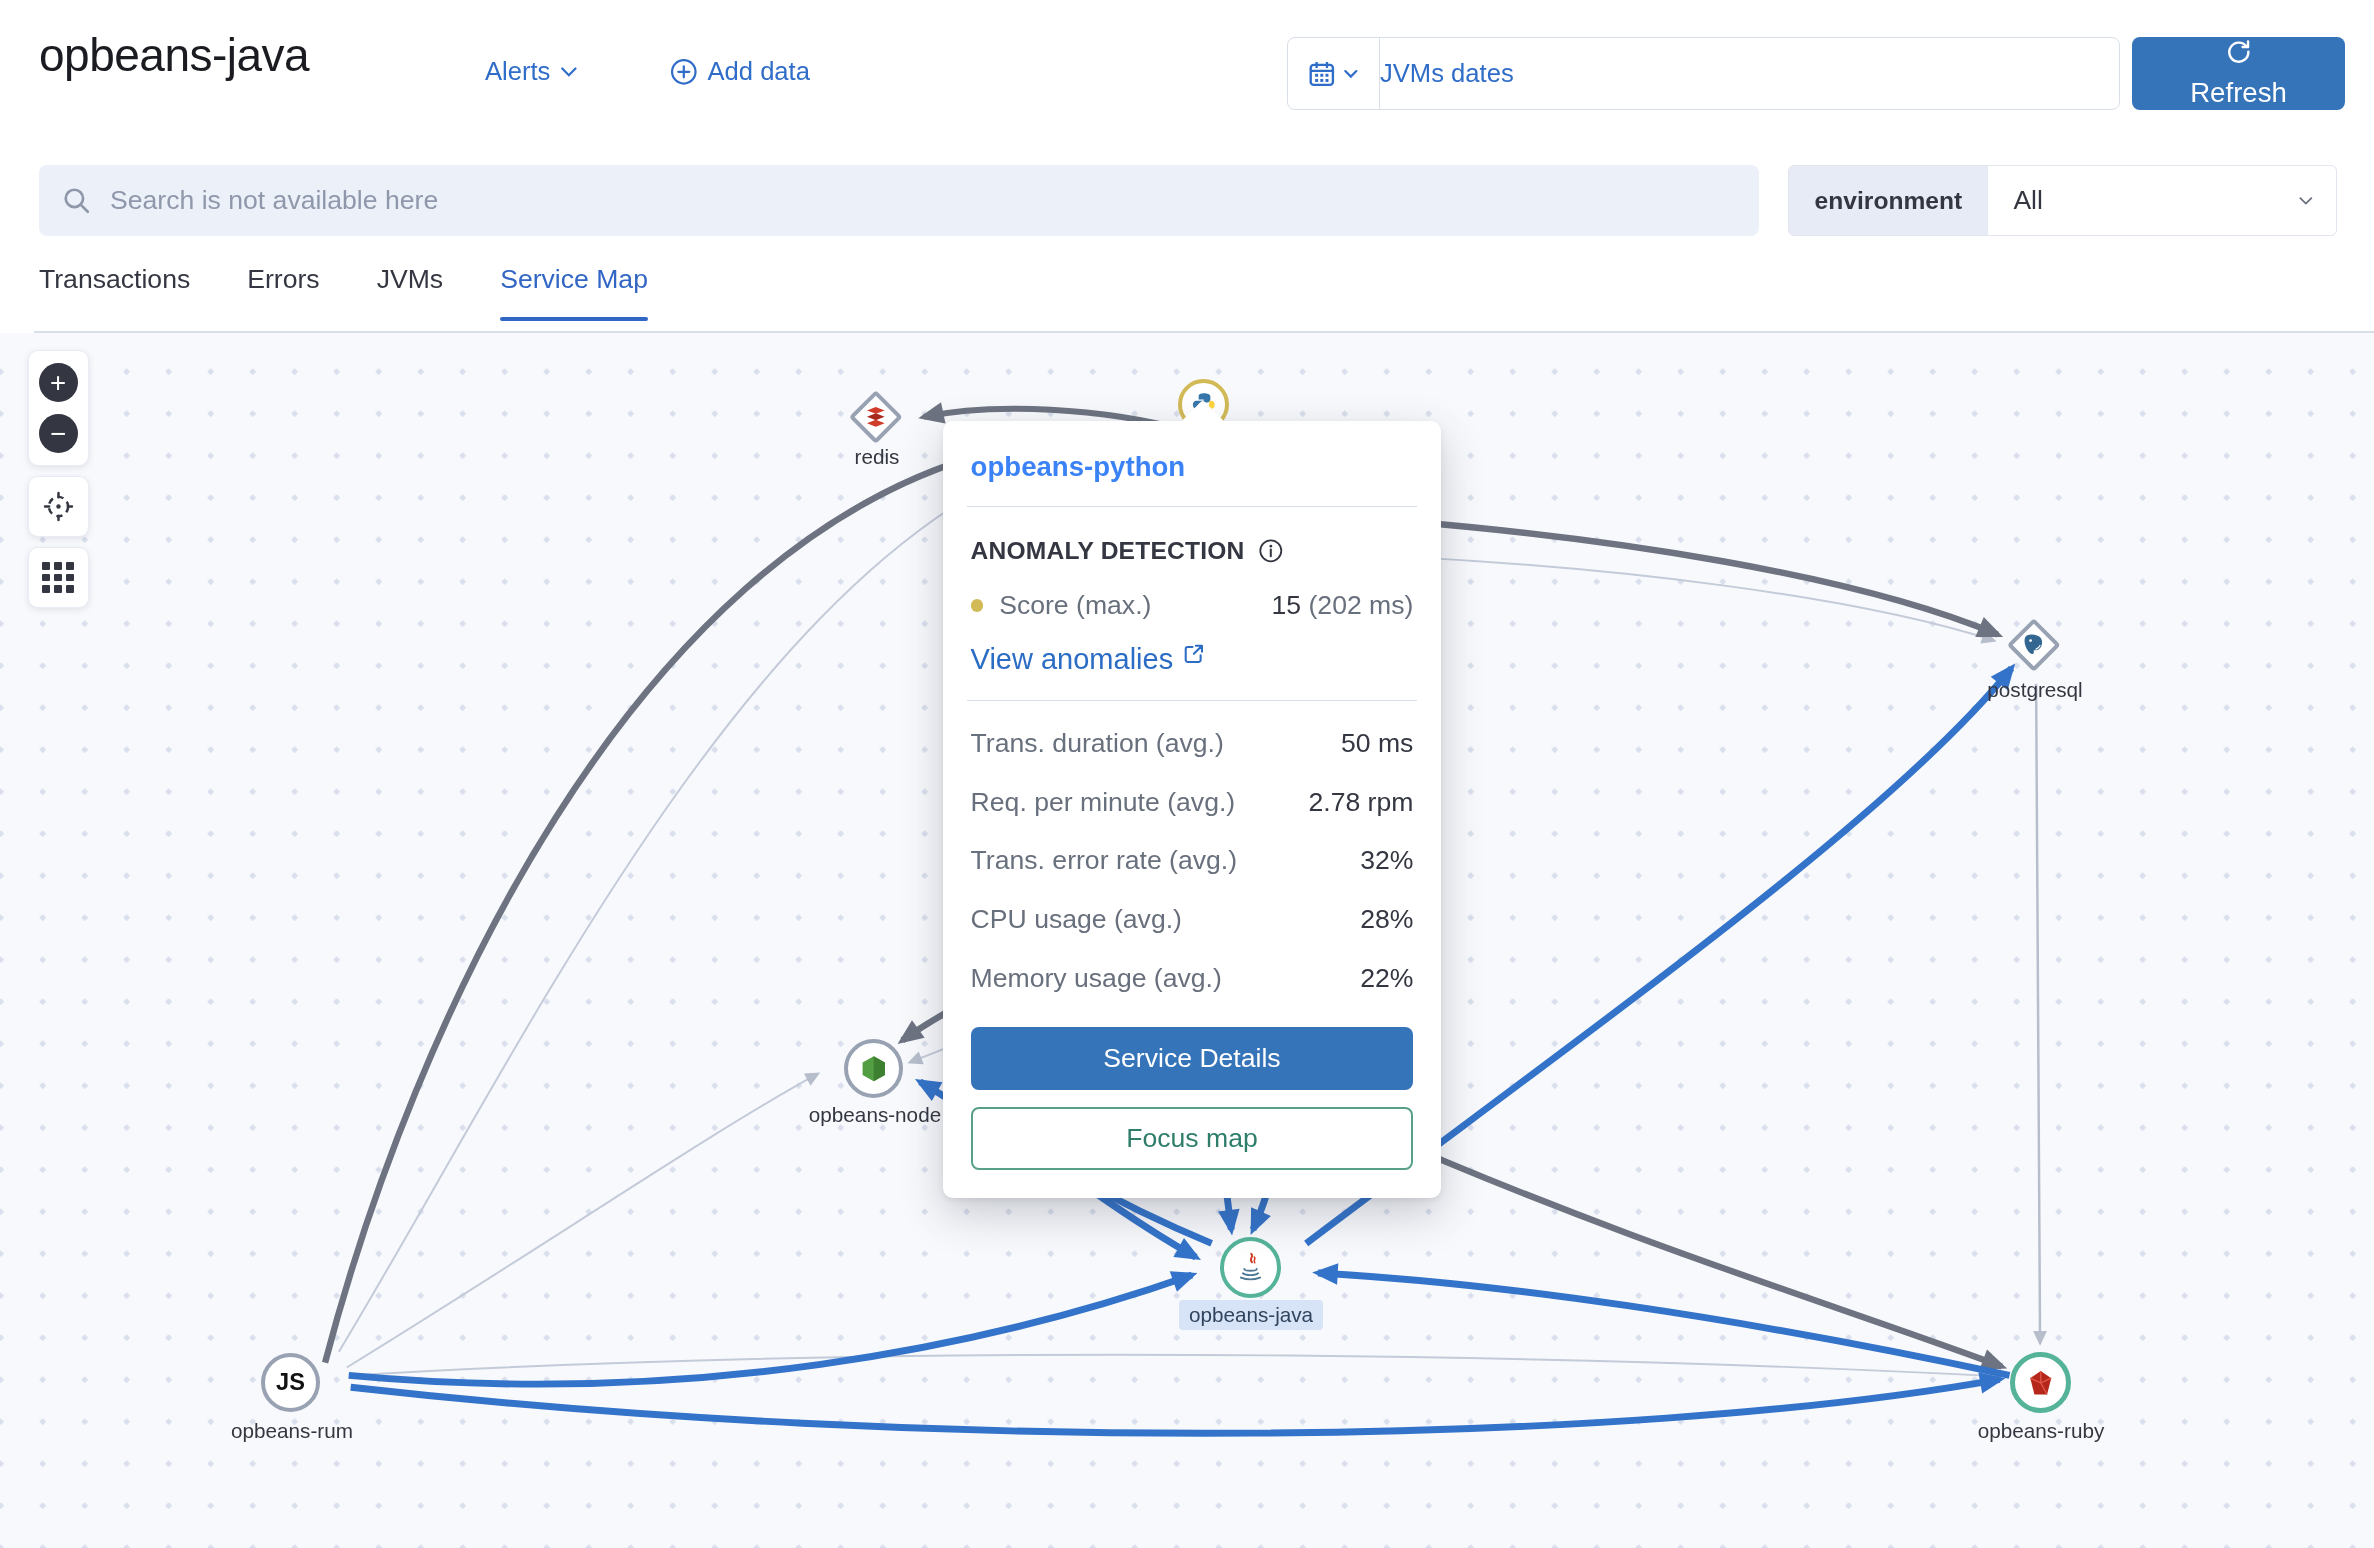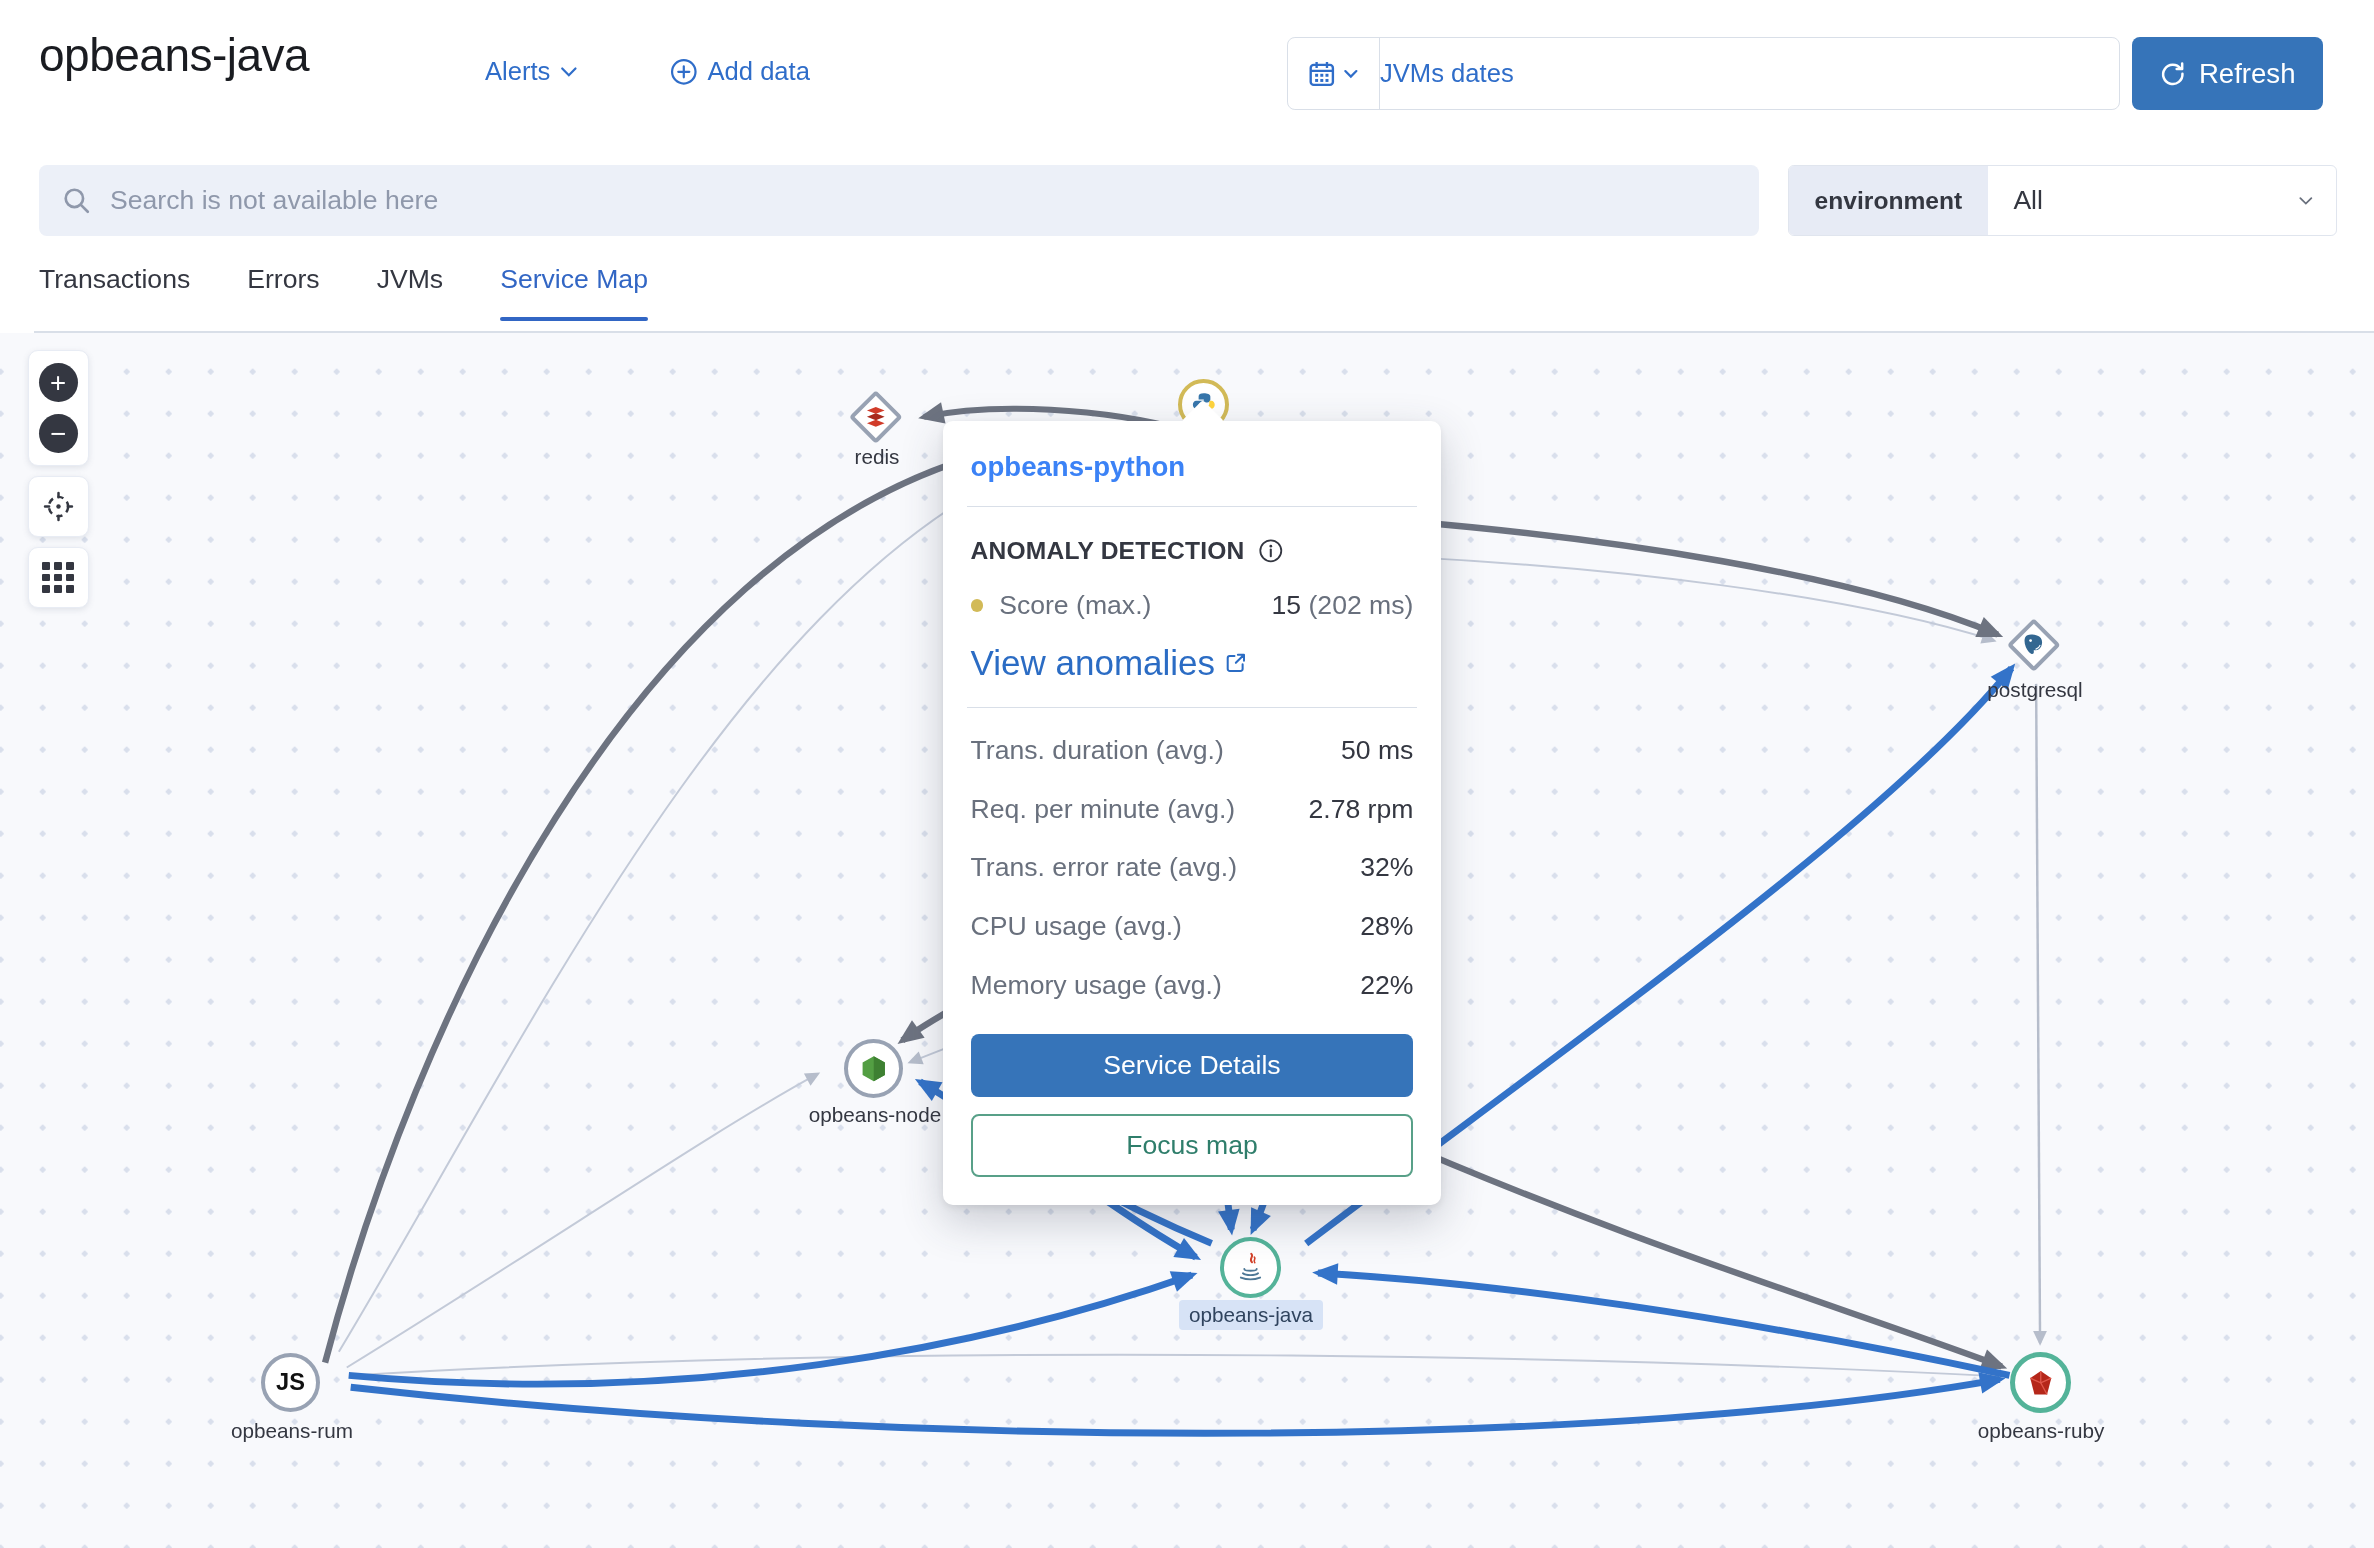--- a/index.html
+++ b/index.html
@@ -12,22 +12,22 @@
   .hdr-link{position:absolute;top:57px;font-size:25.6px;font-weight:500;color:#2f6dc9;display:flex;align-items:center;gap:9.9px;cursor:pointer;}
   .alerts{left:485px;}
   .adddata{left:670px;}
   .chev{width:17.7px;height:17.7px;}
   
   .timebox{position:absolute;left:1287px;top:37px;width:833px;height:73px;background:#fff;
     border:1px solid #d9dfe8;border-radius:7.9px;display:flex;align-items:center;box-sizing:border-box;}
   .calseg{width:91px;height:100%;display:flex;align-items:center;justify-content:center;gap:5.9px;border-right:1px solid #d9dfe8;cursor:pointer;}
   .timeval{flex:1;font-size:26.6px;color:#343741;padding-left:27.6px;cursor:pointer;}
   .showdates{font-size:25.6px;font-weight:500;color:#2f6dc9;padding-right:25.6px;cursor:pointer;}
-  .refresh-btn{position:absolute;left:2132px;top:37px;width:191px;height:73px;background:#3674b9;border:none;border-radius:7.9px;
-    color:#fff;font-size:27.6px;font-weight:500;font-family:inherit;display:flex;align-items:center;justify-content:center;gap:11.8px;cursor:pointer;}
+  .refresh-btn{position:absolute;left:2132px;top:37px;width:213px;height:73px;background:#3674b9;border:none;border-radius:7.9px;
+    color:#fff;font-size:27.6px;font-weight:500;font-family:inherit;display:flex;align-items:center;justify-content:center;gap:11.8px;cursor:pointer;flex-direction:column;}
   
   .searchbar{position:absolute;left:39px;top:165px;width:1720px;height:71px;background:#ecf0f8;border-radius:7.9px;
     display:flex;align-items:center;box-sizing:border-box;padding:0 21.7px;}
   .searchbar input{flex:1;border:none;background:transparent;outline:none;font-size:26.6px;font-family:inherit;color:#343741;margin-left:15.8px;}
   .searchbar input::placeholder{color:#8f98ab;}
   .envfilter{position:absolute;left:1788px;top:165px;width:549px;height:71px;border:1px solid #e0e5ee;border-radius:5.9px;
     display:flex;align-items:center;box-sizing:border-box;background:#fff;overflow:hidden;cursor:pointer;}
   .envlabel{background:#e7ebf5;height:100%;display:flex;align-items:center;padding:0 25.6px;font-size:24.6px;font-weight:600;color:#343741;}
   .envvalue{flex:1;font-size:26.6px;color:#343741;padding-left:25.6px;}
   .envchev{margin-right:21.7px;}
@@ -64,21 +64,21 @@
     box-shadow:0 15.8px 43px rgba(50,60,80,.24),0 3px 7.9px rgba(0,0,0,.08);box-sizing:border-box;padding:29.6px 27.6px 27.6px 27.6px;}
   .caret{position:absolute;left:1188px;top:406px;width:29.6px;height:29.6px;background:#fff;transform:rotate(45deg);z-index:6;border-radius:3px;}
   .ptitle{font-size:27.6px;font-weight:700;color:#3b82f6;}
   .pdiv{height:1px;background:#d9dfe8;margin:23.6px -3.9px 0 -3.9px;}
   .phead{margin-top:29.6px;display:flex;align-items:center;gap:13.8px;font-size:24.6px;font-weight:700;color:#343741;letter-spacing:0.2px;}
   .scorerow{margin-top:25.6px;display:flex;align-items:center;font-size:26.6px;}
   .dot{width:12.8px;height:12.8px;border-radius:50%;background:#d2ba57;margin-right:15.8px;flex:none;}
   .slabel{color:#69707D;}
   .sval{margin-left:auto;color:#343741;}
   .sval .dim{color:#69707D;}
-  .vlink{margin-top:21.7px;display:flex;align-items:center;gap:9.9px;font-size:35px;color:#2b6cc4;cursor:pointer;width:max-content;}
+  .vlink{margin-top:21.7px;display:flex;align-items:flex-start;gap:9.9px;font-size:29px;color:#2b6cc4;cursor:pointer;width:max-content;}
   .metrics{margin-top:7.9px;}
   .mrow{display:flex;font-size:26.6px;margin-top:27.6px;}
   .mlabel{color:#69707D;}
   .mval{margin-left:auto;color:#343741;}
   .pbtn{width:100%;height:63px;border-radius:7.9px;font-size:26.6px;font-weight:500;font-family:inherit;cursor:pointer;
     display:flex;align-items:center;justify-content:center;box-sizing:border-box;}
   .primary{margin-top:33px;background:#3674b9;color:#fff;border:none;}
   .secondary{margin-top:17.7px;background:#fff;color:#2f7e6b;border:2px solid #58a088;}
 </style>
 </head>

